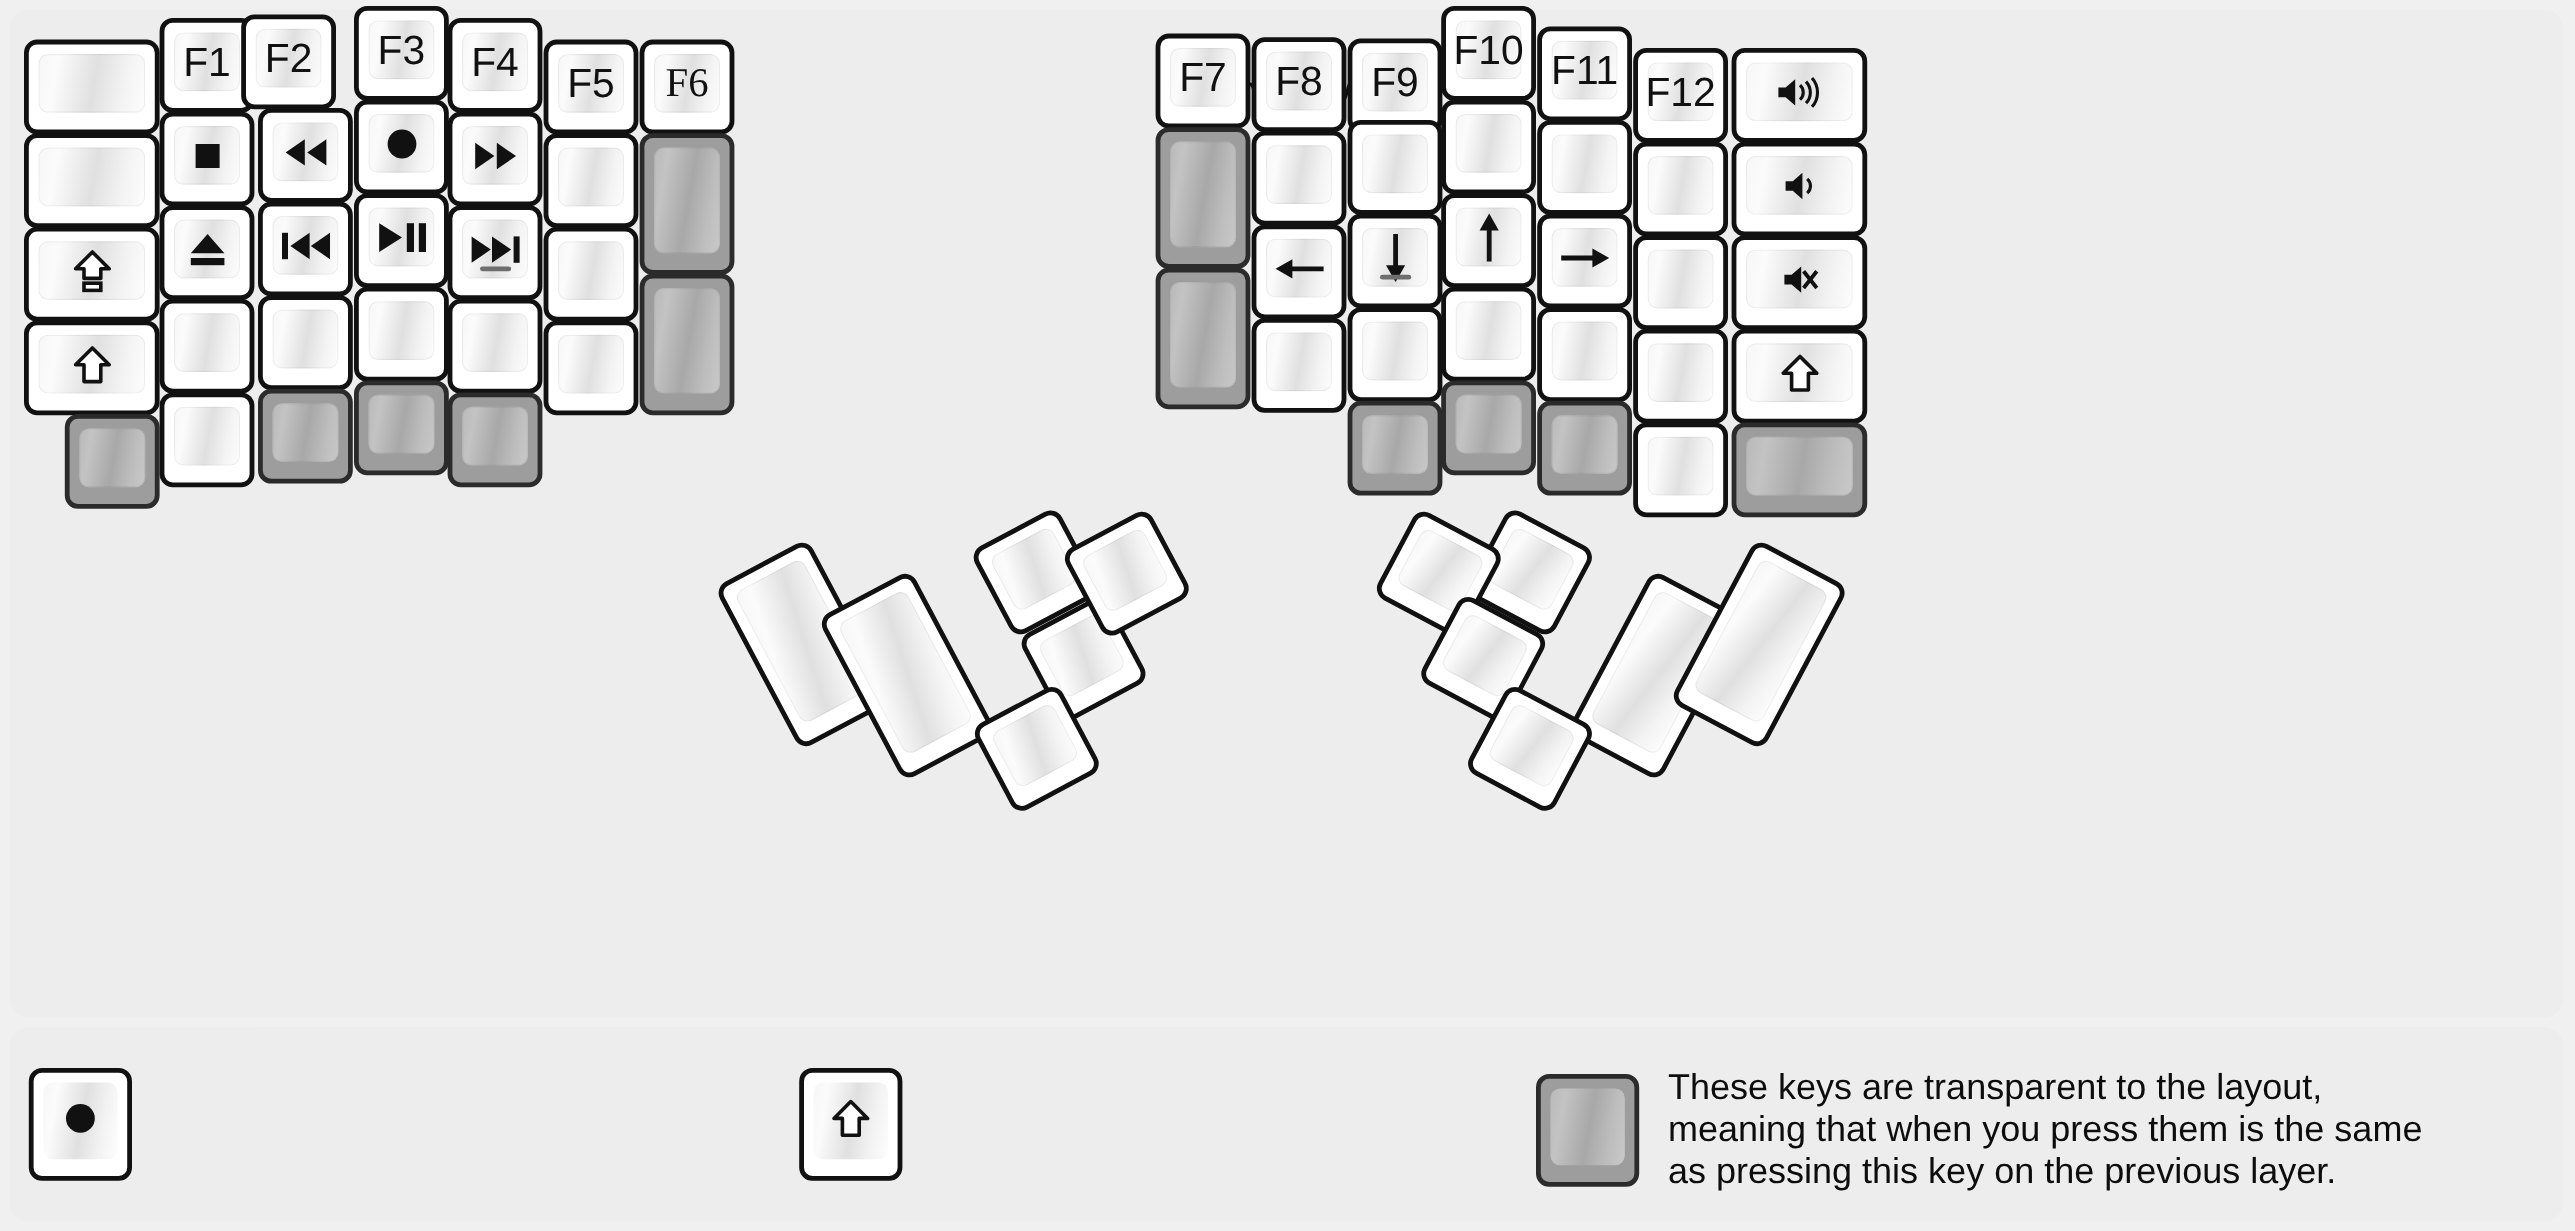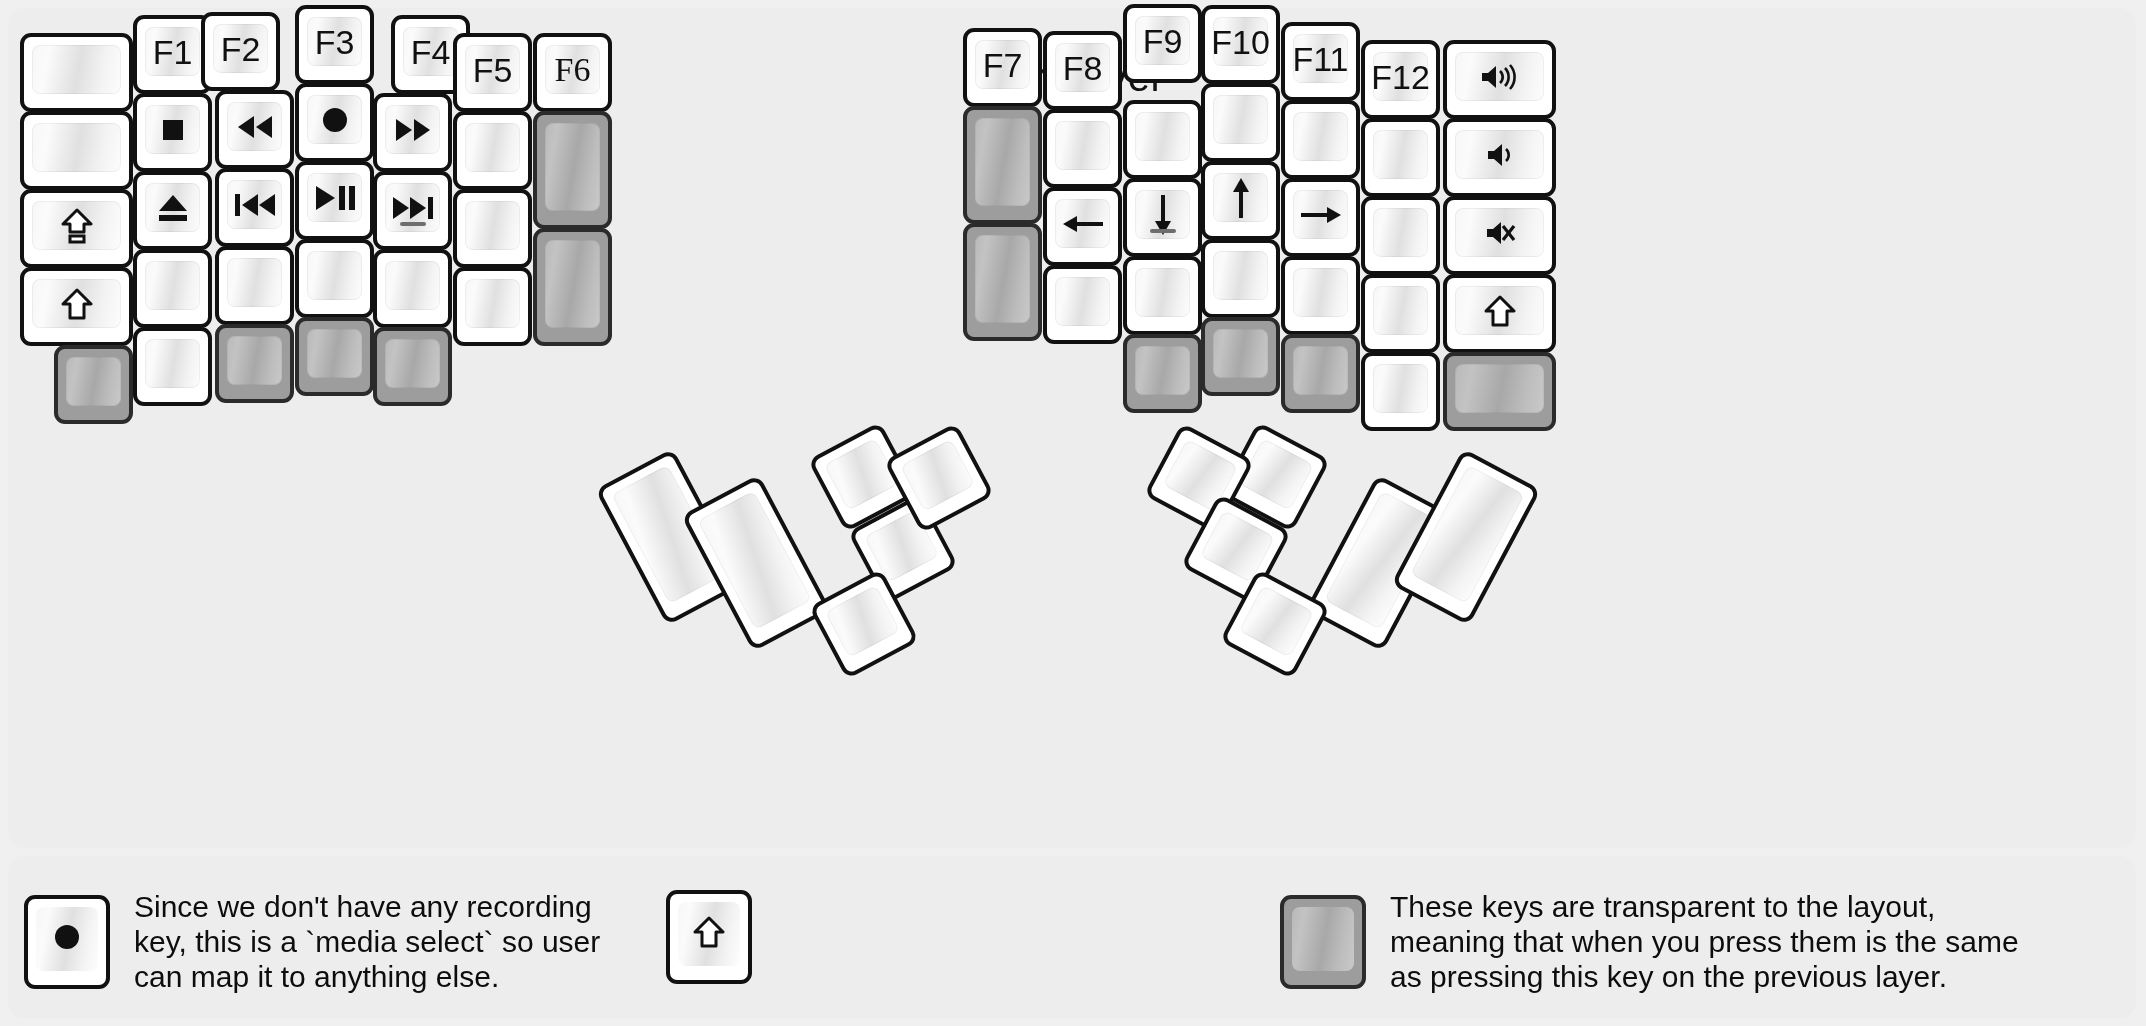--- a/index.html
+++ b/index.html
@@ -226,21 +226,21 @@
       <div class="key" style="left: 295px; top: 239px; width: 79px; height: 79px;">
         <div class="cap">
           <div class="glyph"></div>
         </div>
       </div>
       <div class="key transparent" style="left: 295px; top: 317px; width: 79px; height: 79px;">
         <div class="cap">
           <div class="glyph"></div>
         </div>
       </div>
-      <div class="key" style="left: 391px; top: 15px; width: 79px; height: 79px;">
+      <div class="key" style="left: 373px; top: 15px; width: 79px; height: 79px;">
         <div class="cap">
           <div class="glyph">F4</div>
         </div>
       </div>
       <div class="key" style="left: 373px; top: 93px; width: 79px; height: 79px;">
         <div class="cap">
           <div class="glyph">
             <svg width="42" height="26" viewBox="0 0 42 26">
               <polygon points="4,2 4,24 20,13" fill="#111"></polygon>
               <polygon points="22,2 22,24 38,13" fill="#111"></polygon>
@@ -337,21 +337,21 @@
               <polygon points="2,13 16,5 16,21" fill="#111"></polygon>
             </svg>
           </div>
         </div>
       </div>
       <div class="key" style="left: 1043px; top: 265px; width: 79px; height: 79px;">
         <div class="cap">
           <div class="glyph"></div>
         </div>
       </div>
-      <div class="key" style="left: 1123px; top: 4px; width: 79px; height: 79px;">
+      <div class="key" style="left: 1123px; top: 32px; width: 79px; height: 79px;">
         <div class="cap">
           <div class="glyph">F9</div>
         </div>
       </div>
       <div class="key" style="left: 1123px; top: 100px; width: 79px; height: 79px;">
         <div class="cap">
           <div class="glyph"></div>
         </div>
       </div>
       <div class="key" style="left: 1123px; top: 178px; width: 79px; height: 79px;">
@@ -570,23 +570,20 @@
 
   <div id="legend-layer">
       <div class="legend-item" style="left: 24px; top: 890px;">
         <div class="legend-key">
           <div class="cap">
             <span><svg width="34" height="34" viewBox="0 0 34 34">
                 <circle cx="17" cy="17" r="12" fill="#111"></circle>
               </svg></span>
           </div>
         </div>
-        <div class="legend-text" style="width: 520px;">Since we don't have any recording
-key, this is a `media select` so user
-can map it to anything else.</div>
       </div>
       <div class="legend-item" style="left: 666px; top: 890px;">
         <div class="legend-key">
           <div class="cap">
             <span><svg width="32" height="34" viewBox="0 0 32 34">
                 <path d="M16 3 L30 17 L23 17 L23 31 L9 31 L9 17 L2 17 Z" fill="#fff" stroke="#111" stroke-width="3" stroke-linejoin="round"></path>
               </svg></span>
           </div>
         </div>
       </div>

